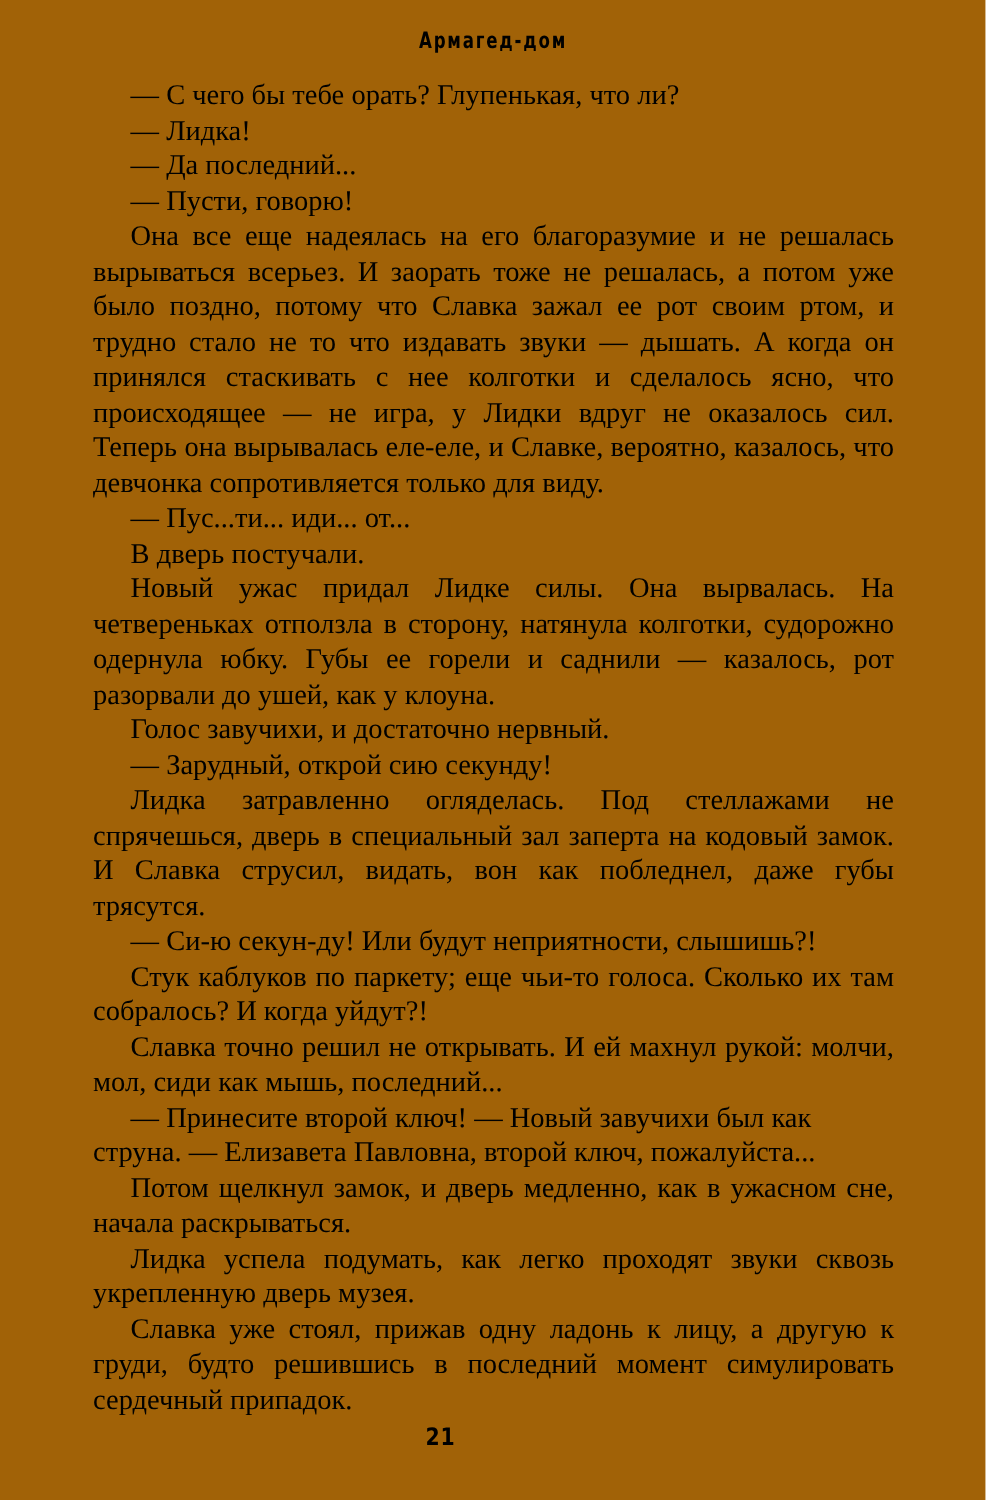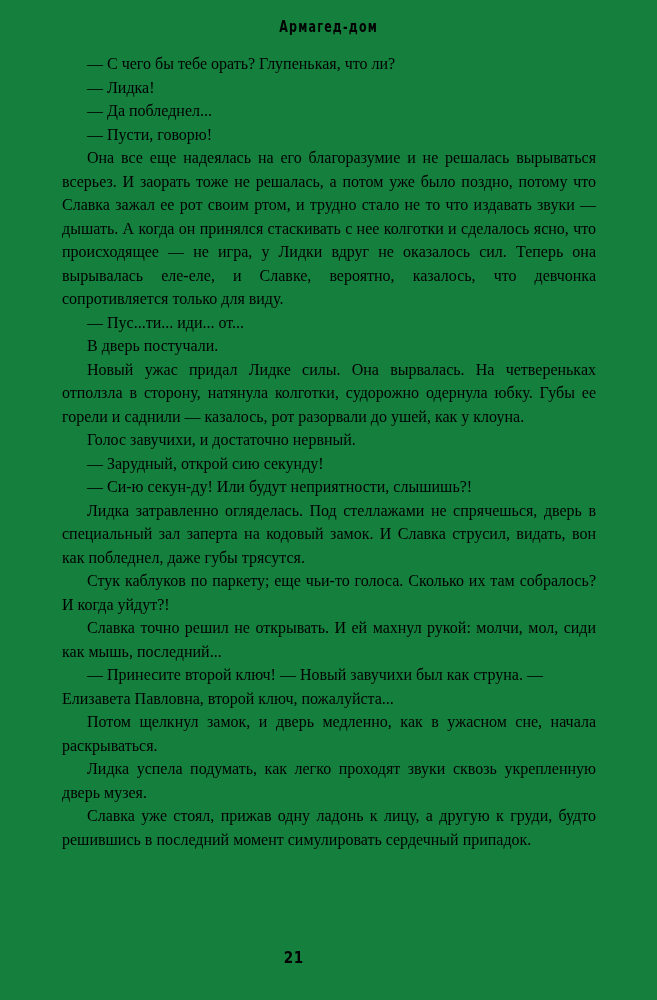--- a/index.html
+++ b/index.html
@@ -4,21 +4,21 @@
 <style>
   html, body {
     margin: 0;
     padding: 0;
     background: #ffffff;
   }
   .page {
     position: relative;
     width: 657px;
     height: 1000px;
-    background: #15803d;
+    background: #a16207;
     overflow: hidden;
     font-family: "Liberation Serif", "DejaVu Serif", serif;
     color: #000000;
   }
 
   
   .running-head {
     position: absolute;
     top: 18px;
     left: 0;
@@ -41,21 +41,21 @@
   .text-column {
     position: absolute;
     top: 52px;
     left: 62px;
     width: 534px;
   }
 
   .para {
     margin: 0;
     padding: 0;
-    font-size: 16px;
+    font-size: 19px;
     line-height: 23.5px;
     text-align: justify;
     text-justify: inter-word;
     -webkit-hyphens: none;
     hyphens: none;
     word-spacing: 0px;
   }
   .para.indent {
     text-indent: 25px;
   }
@@ -87,30 +87,30 @@
 
 <div class="page">
 
   <div class="running-head">
     <span class="running-head-text">Армагед-дом</span>
   </div>
 
   <div class="text-column">
       <p class="para indent flush">— С чего бы тебе орать? Глупенькая, что ли?</p>
       <p class="para indent flush">— Лидка!</p>
-      <p class="para indent flush">— Да побледнел...</p>
+      <p class="para indent flush">— Да последний...</p>
       <p class="para indent flush">— Пусти, говорю!</p>
       <p class="para indent">Она все еще надеялась на его благоразумие и не решалась вырываться всерьез. И заорать тоже не решалась, а потом уже было поздно, потому что Славка зажал ее рот своим ртом, и трудно стало не то что издавать звуки — дышать. А когда он принялся стаскивать с нее колготки и сделалось ясно, что происходящее — не игра, у Лидки вдруг не оказалось сил. Теперь она вырывалась еле-еле, и Славке, вероятно, казалось, что девчонка сопротивляется только для виду.</p>
       <p class="para indent flush">— Пус...ти... иди... от...</p>
       <p class="para indent">В дверь постучали.</p>
       <p class="para indent">Новый ужас придал Лидке силы. Она вырвалась. На четвереньках отползла в сторону, натянула колготки, судорожно одернула юбку. Губы ее горели и саднили — казалось, рот разорвали до ушей, как у клоуна.</p>
       <p class="para indent">Голос завучихи, и достаточно нервный.</p>
       <p class="para indent flush">— Зарудный, открой сию секунду!</p>
+      <p class="para indent">Лидка затравленно огляделась. Под стеллажами не спрячешься, дверь в специальный зал заперта на кодовый замок. И Славка струсил, видать, вон как побледнел, даже губы трясутся.</p>
       <p class="para indent flush">— Си-ю секун-ду! Или будут неприятности, слышишь?!</p>
-      <p class="para indent">Лидка затравленно огляделась. Под стеллажами не спрячешься, дверь в специальный зал заперта на кодовый замок. И Славка струсил, видать, вон как побледнел, даже губы трясутся.</p>
       <p class="para indent">Стук каблуков по паркету; еще чьи-то голоса. Сколько их там собралось? И когда уйдут?!</p>
       <p class="para indent">Славка точно решил не открывать. И ей махнул рукой: молчи, мол, сиди как мышь, последний...</p>
       <p class="para indent flush">— Принесите второй ключ! — Новый завучихи был как струна. — Елизавета Павловна, второй ключ, пожалуйста...</p>
       <p class="para indent">Потом щелкнул замок, и дверь медленно, как в ужасном сне, начала раскрываться.</p>
       <p class="para indent">Лидка успела подумать, как легко проходят звуки сквозь укрепленную дверь музея.</p>
       <p class="para indent">Славка уже стоял, прижав одну ладонь к лицу, а другую к груди, будто решившись в последний момент симулировать сердечный припадок.</p>
     </div>
 
   <div class="folio">
     <span class="folio-text">21</span>

